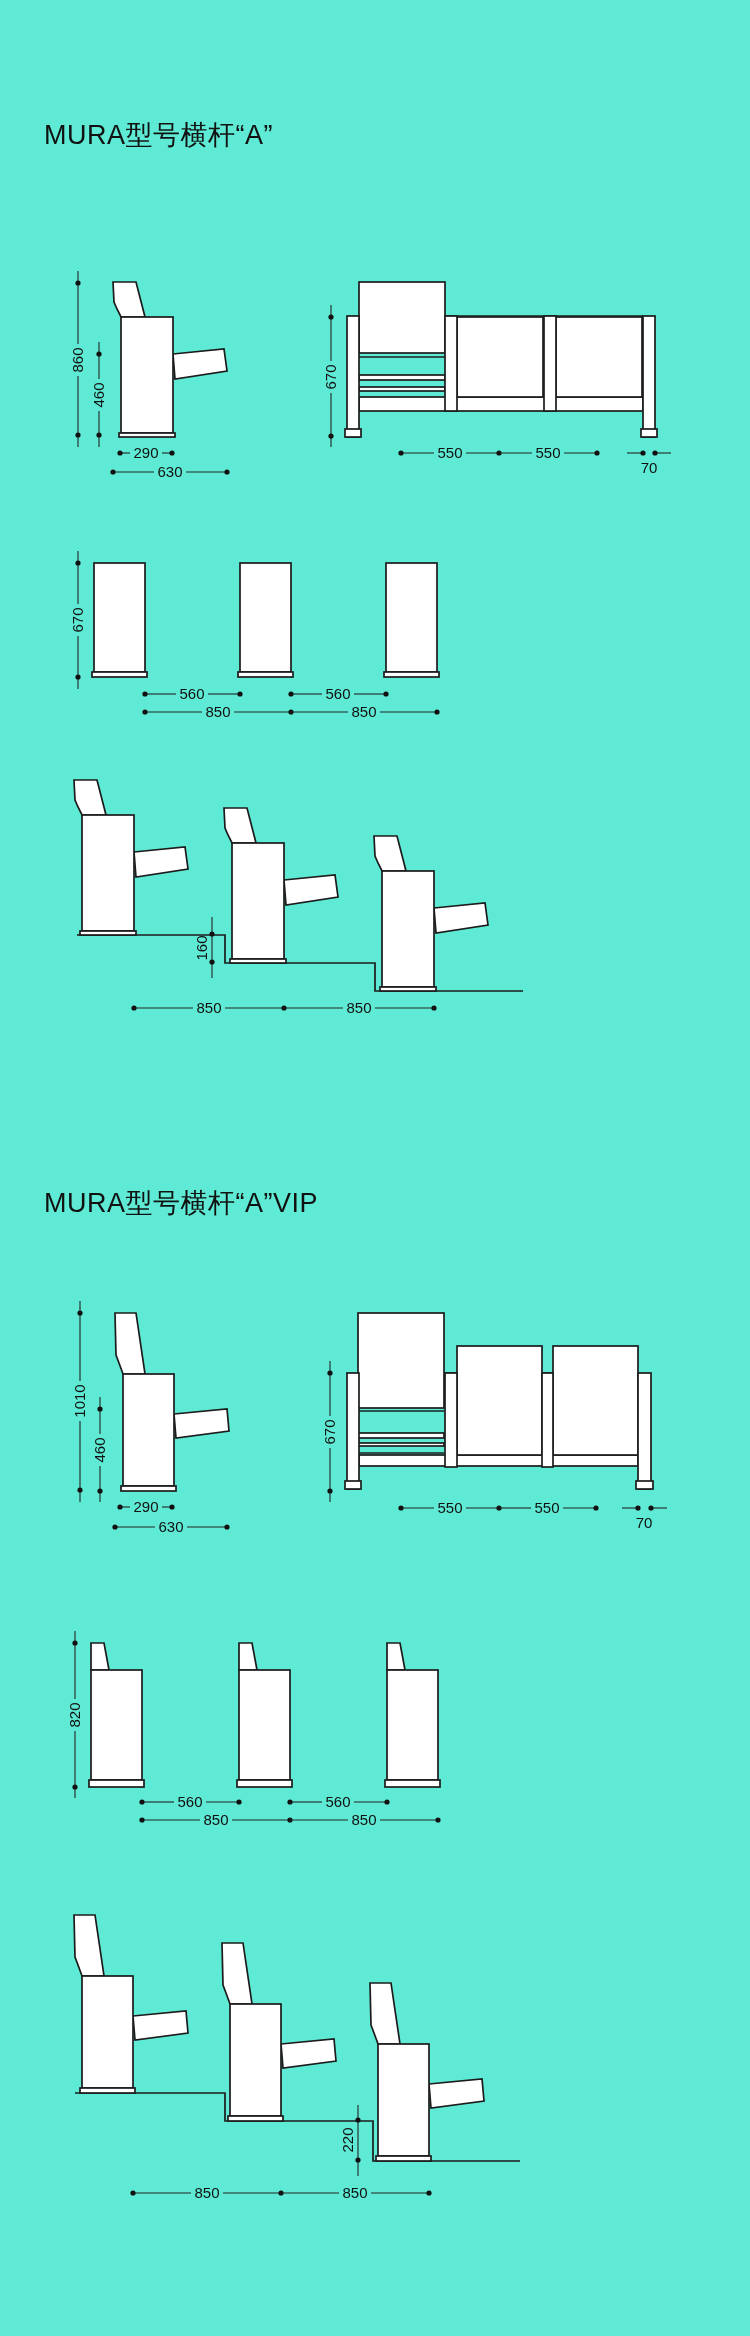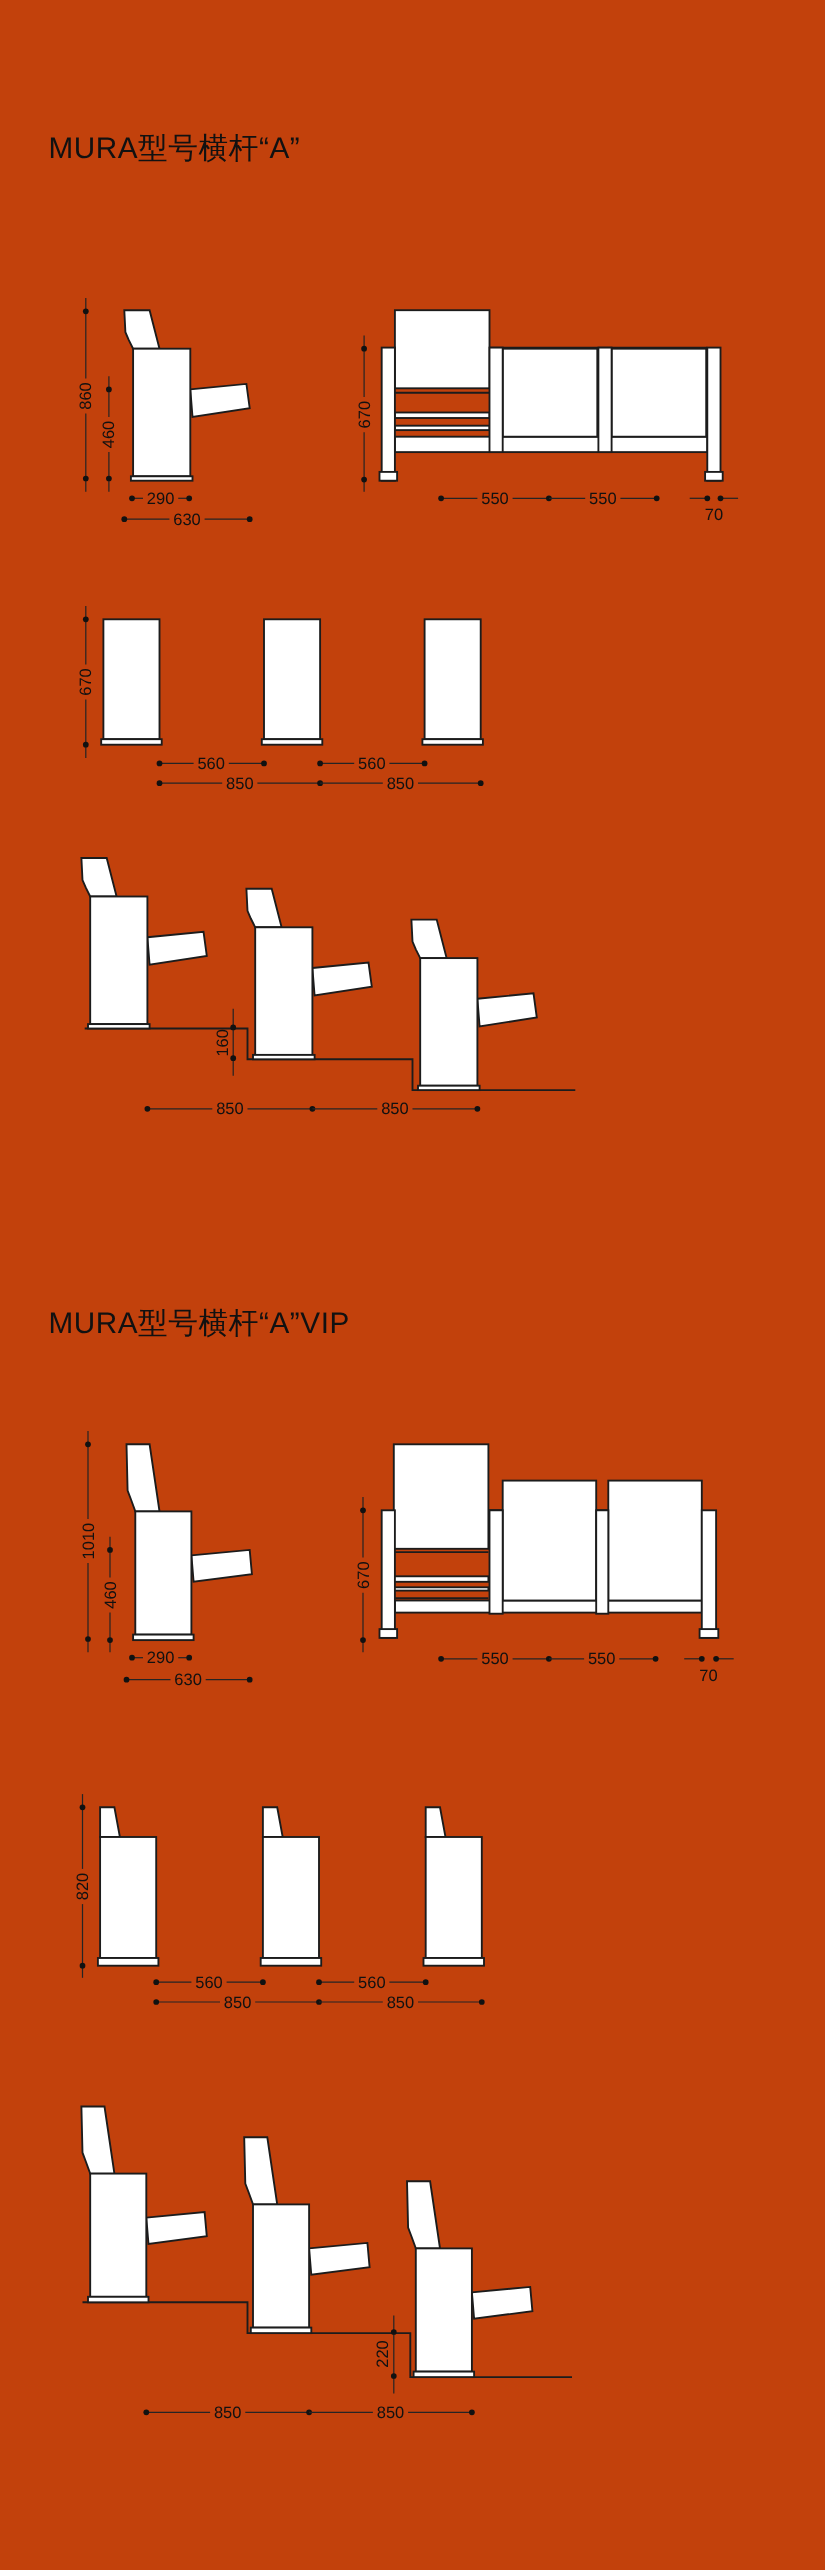--- a/index.html
+++ b/index.html
@@ -1,16 +1,16 @@
 <!DOCTYPE html>
 <html><head>
 <meta charset="utf-8">
 <style>
   html,body{margin:0;padding:0;background:#ffffff;}
-  .sheet{width:750px;height:2336px;background:#c2410c;position:relative;margin:0;}
+  .sheet{width:750px;height:2336px;background:#5eead4;position:relative;margin:0;}
   svg{display:block;}
   .ink{stroke:#1c1c1c;stroke-width:1.7;fill:#ffffff;stroke-linejoin:miter;}
   .ink-line{stroke:#1c1c1c;stroke-width:1.7;fill:none;}
   .dim{stroke:#242424;stroke-width:1.1;fill:none;}
   .dot{fill:#111111;stroke:none;}
   text{font-family:"Liberation Sans","DejaVu Sans",sans-serif;fill:#111111;}
   .dim-label{font-size:15px;text-anchor:middle;}
   .title{font-size:27px;letter-spacing:0.5px;}
 </style>
 </head>

